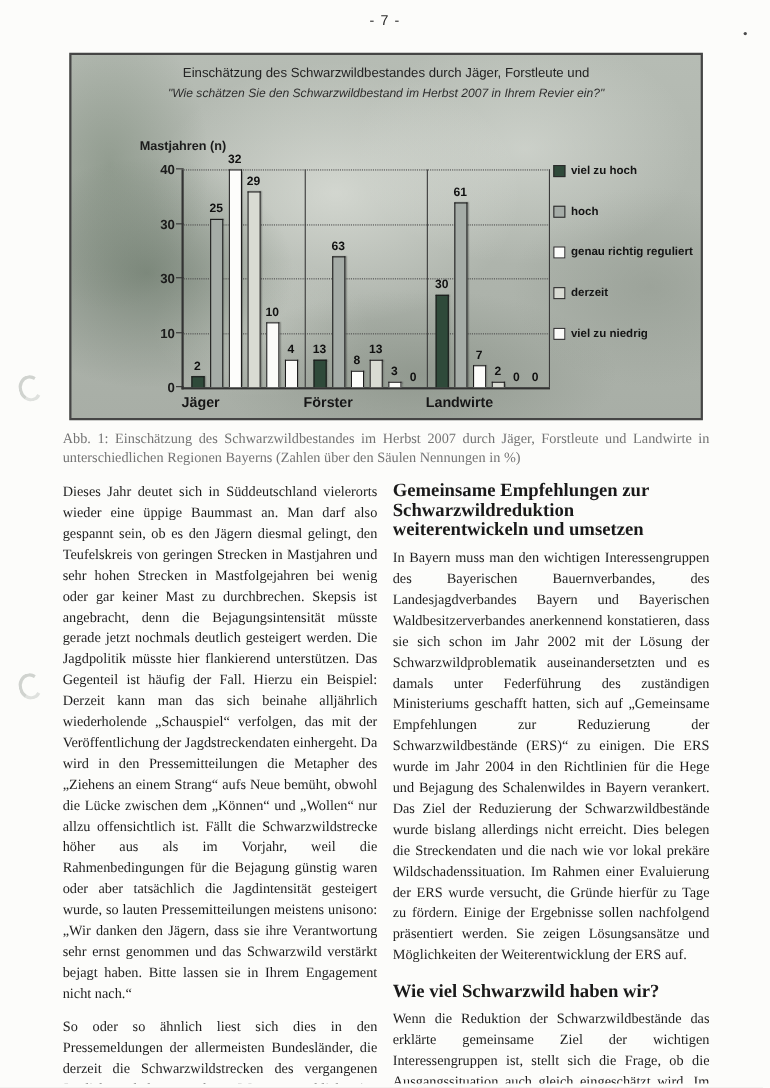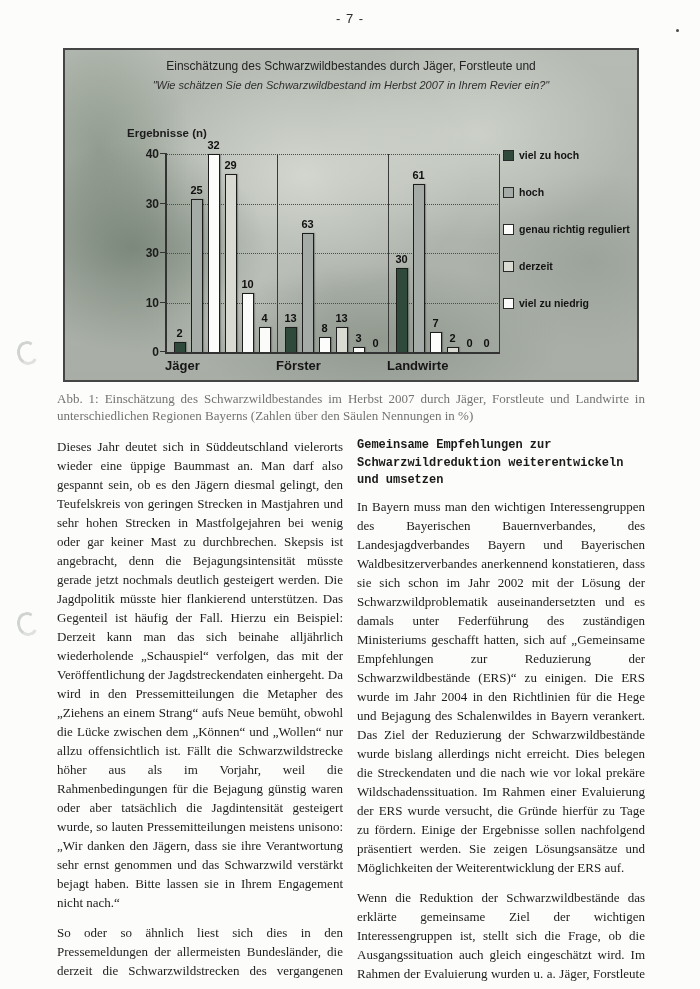--- a/index.html
+++ b/index.html
@@ -68,38 +68,38 @@
   .legend-item:last-child .legend-label { white-space:normal; display:inline-block; max-width:100px; }
 
   
   .caption { position:absolute; left:57px; top:390px; width:588px;
              font-size:13px; line-height:17px; text-align:justify; color:#737373; }
   .col { position:absolute; top:437px; height:548px; overflow:hidden;
          font-size:13px; line-height:19px; text-align:justify; hyphens:auto; }
   .col-left  { left:57px;  width:286px; }
   .col-right { left:357px; width:288px; }
   .col p { margin:0 0 11px 0; }
-  .col h3 { margin:0 0 7px 0; font-family:Liberation Mono, monospace;
-            font-size:12px; line-height:17.5px; font-weight:bold; color:#1a1a1a; text-align:left; }
+  .col h3 { margin:0 0 7px 0; font-family:Liberation Serif, serif;
+            font-size:17px; line-height:17.5px; font-weight:bold; color:#1a1a1a; text-align:left; }
   .col h3.h2 { margin-top:15px; }
 </style>
 </head>
 <body>
 
 <div class="page">
 
   <div class="page-number">- 7 -</div>
   <div class="corner-dot"></div>
   <div class="punch punch-1"></div>
   <div class="punch punch-2"></div>
 
   <figure class="chart-frame" style="margin:0;">
     <div class="chart-title t1">Einschätzung des Schwarzwildbestandes durch Jäger, Forstleute und</div>
     <div class="chart-subtitle">"Wie schätzen Sie den Schwarzwildbestand im Herbst 2007 in Ihrem Revier ein?"</div>
-    <div class="y-axis-title">Ergebnisse (n)</div>
+    <div class="y-axis-title">Mastjahren (n)</div>
 
     <div class="plot">
       <div class="bar-groups">
           <div class="bar-group">
             <div class="bar-wrap">
               <div class="bar-label" style="bottom: 12.9px;">2</div>
               <div class="bar" style="height: 9.9px; background: rgb(47, 74, 58);"></div>
             </div>
             <div class="bar-wrap">
               <div class="bar-label" style="bottom: 156.45px;">25</div>
@@ -222,16 +222,17 @@
   <div class="caption">Abb. 1: Einschätzung des Schwarzwildbestandes im Herbst 2007 durch Jäger, Forstleute und Landwirte in unterschiedlichen Regionen Bayerns (Zahlen über den Säulen Nennungen in %)</div>
 
   <div class="col col-left">
     <p>Dieses Jahr deutet sich in Süddeutschland vielerorts wieder eine üppige Baummast an. Man darf also gespannt sein, ob es den Jägern diesmal gelingt, den Teufelskreis von geringen Strecken in Mastjahren und sehr hohen Strecken in Mastfolgejahren bei wenig oder gar keiner Mast zu durchbrechen. Skepsis ist angebracht, denn die Bejagungsintensität müsste gerade jetzt nochmals deutlich gesteigert werden. Die Jagdpolitik müsste hier flankierend unterstützen. Das Gegenteil ist häufig der Fall. Hierzu ein Beispiel: Derzeit kann man das sich beinahe alljährlich wiederholende „Schauspiel“ verfolgen, das mit der Veröffentlichung der Jagdstreckendaten einhergeht. Da wird in den Pressemitteilungen die Metapher des „Ziehens an einem Strang“ aufs Neue bemüht, obwohl die Lücke zwischen dem „Können“ und „Wollen“ nur allzu offensichtlich ist. Fällt die Schwarzwildstrecke höher aus als im Vorjahr, weil die Rahmenbedingungen für die Bejagung günstig waren oder aber tatsächlich die Jagdintensität gesteigert wurde, so lauten Pressemitteilungen meistens unisono: „Wir danken den Jägern, dass sie ihre Verantwortung sehr ernst genommen und das Schwarzwild verstärkt bejagt haben. Bitte lassen sie in Ihrem Engagement nicht nach.“</p>
     <p>So oder so ähnlich liest sich dies in den Pressemeldungen der allermeisten Bundesländer, die derzeit die Schwarzwildstrecken des vergangenen Jagdjahres bekannt geben. Wenn tatsächlich eine Reduktion der Schwarzwildbestände gewollt ist, müsste es aber stattdessen lauten: „Wir danken den Jägern und weisen darauf hin, dass Ihr Erfolg nur von geringer Halbwertszeit ist, wenn sie ihr Engagement jetzt nicht noch extrem steigern.“</p>
   </div>
 
   <div class="col col-right">
     <h3>Gemeinsame Empfehlungen zur Schwarzwild­reduktion weiterentwickeln und umsetzen</h3>
     <p>In Bayern muss man den wichtigen Interessengruppen des Bayerischen Bauernverbandes, des Landesjagdverbandes Bayern und Bayerischen Waldbesitzerverbandes anerkennend konstatieren, dass sie sich schon im Jahr 2002 mit der Lösung der Schwarzwildproblematik auseinandersetzten und es damals unter Federführung des zuständigen Ministeriums geschafft hatten, sich auf „Gemeinsame Empfehlungen zur Reduzierung der Schwarzwildbestände (ERS)“ zu einigen. Die ERS wurde im Jahr 2004 in den Richtlinien für die Hege und Bejagung des Schalenwildes in Bayern verankert. Das Ziel der Reduzierung der Schwarzwildbestände wurde bislang allerdings nicht erreicht. Dies belegen die Streckendaten und die nach wie vor lokal prekäre Wildschadenssituation. Im Rahmen einer Evaluierung der ERS wurde versucht, die Gründe hierfür zu Tage zu fördern. Einige der Ergebnisse sollen nachfolgend präsentiert werden. Sie zeigen Lösungsansätze und Möglichkeiten der Weiterentwicklung der ERS auf.</p>
+    <h3 class="h2">Wie viel Schwarzwild haben wir?</h3>
     <p>Wenn die Reduktion der Schwarzwildbestände das erklärte gemeinsame Ziel der wichtigen Interessengruppen ist, stellt sich die Frage, ob die Ausgangssituation auch gleich eingeschätzt wird. Im Rahmen der Evaluierung wurden u. a. Jäger, Forstleute und Landwirte nach ihrer Einschätzung der Bestandessituation gefragt (siehe Abb. 1). Im Herbst 2007 schätzten nur 27% der Jäger, immerhin 76 % der Forstleute und sogar 91 % der befragten Landwirte den Schwarz-</p>
   </div>
 
 </div>
 
 </body></html>

